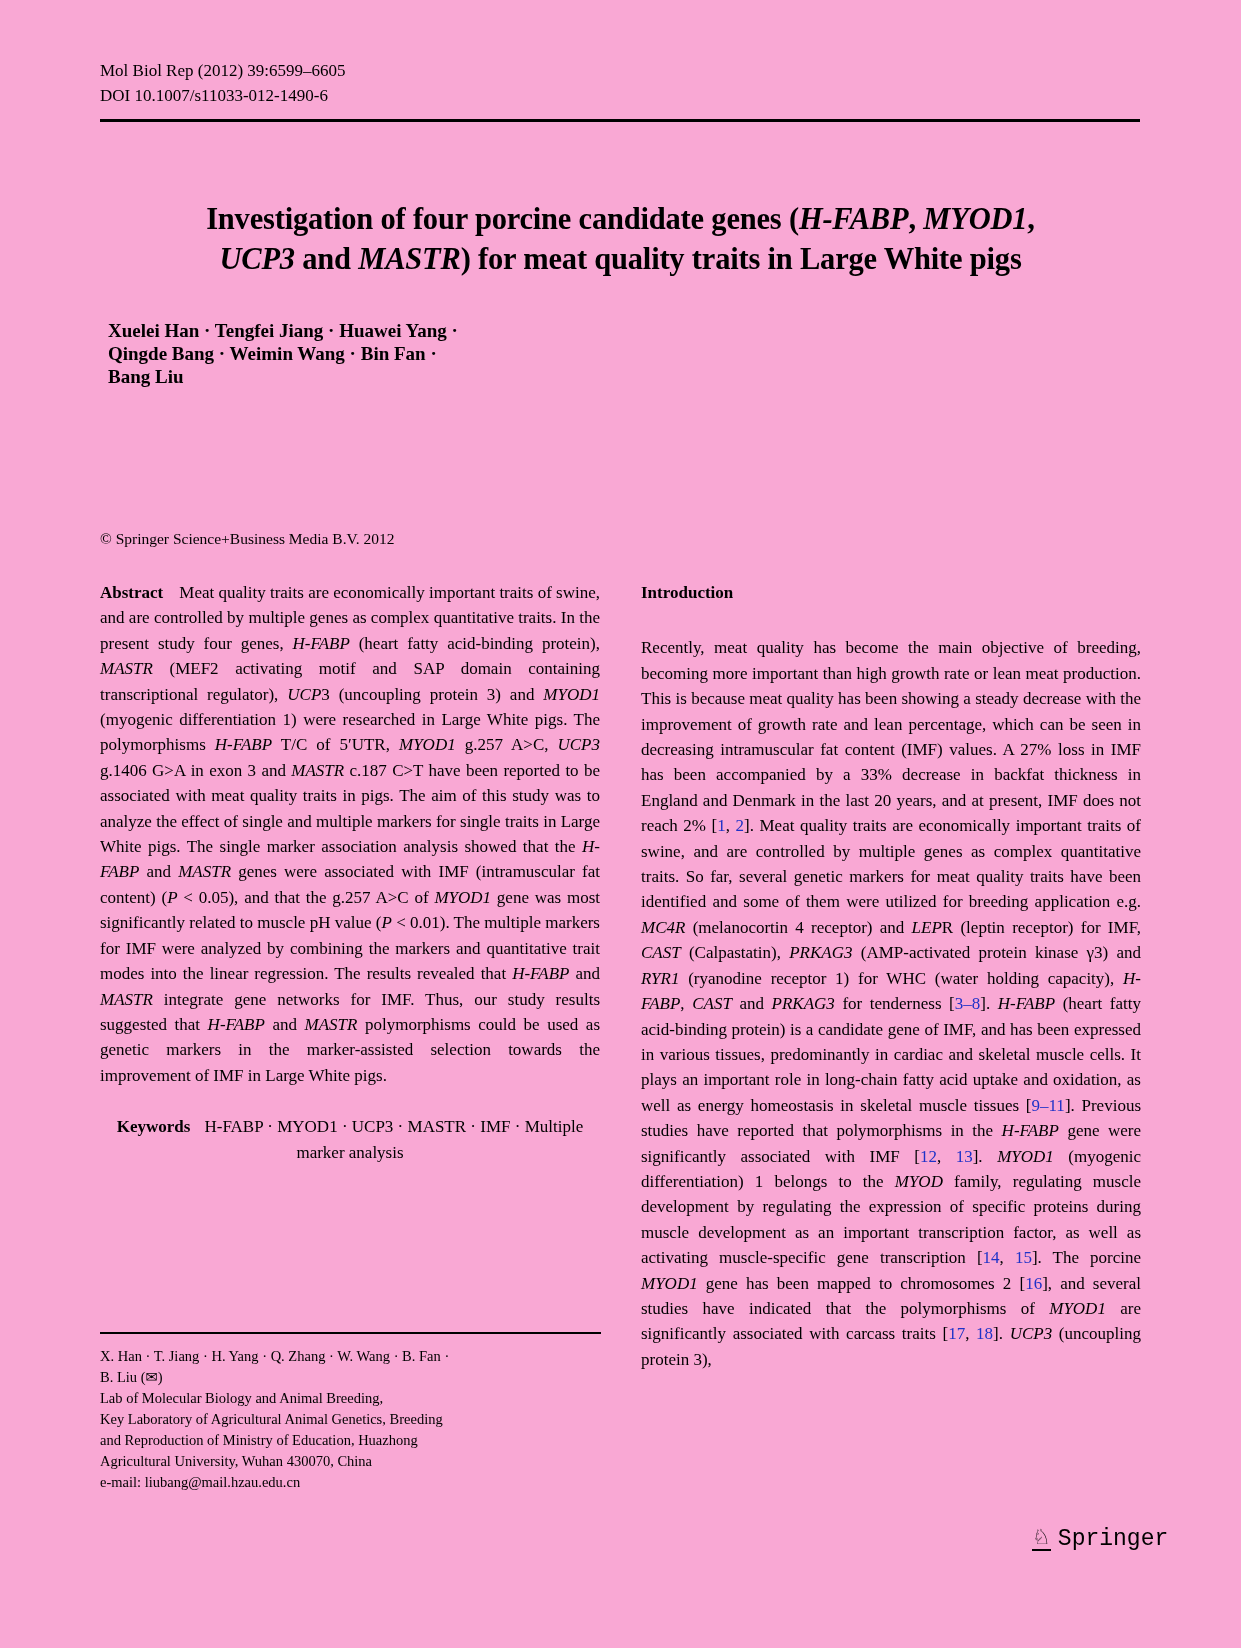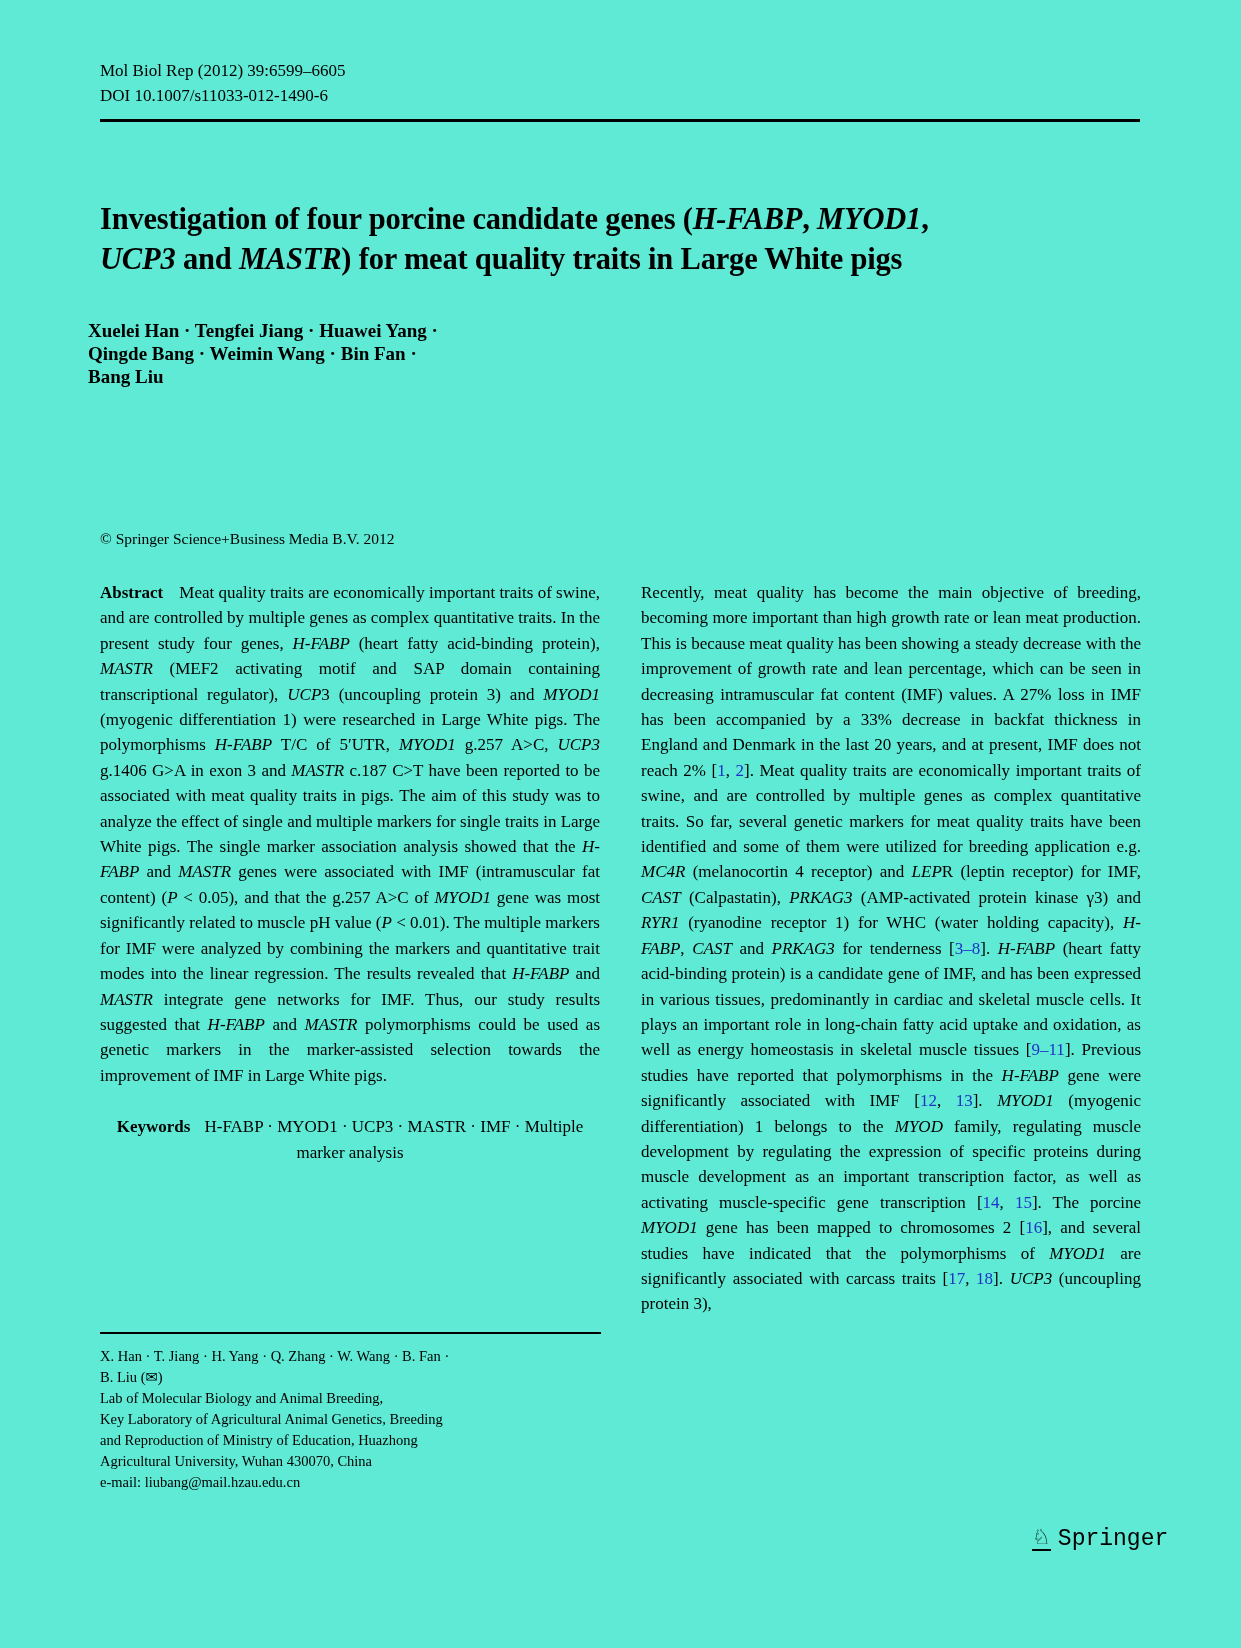--- a/index.html
+++ b/index.html
@@ -1,26 +1,26 @@
 <!DOCTYPE html>
 <html><head>
 <meta charset="utf-8">
 <style>
   html,body { margin:0; padding:0; background:#ffffff; }
   .page {
-    position:relative; width:1241px; height:1648px; background:#5eead4;
+    position:relative; width:1241px; height:1648px; background:#f9a8d4;
     font-family:"Liberation Serif", serif; color:#000000; overflow:hidden;
   }
   .journal-header { position:absolute; left:100px; top:58px; font-size:17px; line-height:25px; }
   .header-rule { position:absolute; left:100px; top:119px; width:1040px; height:3px; background:#000; }
   .paper-title {
     position:absolute; left:100px; top:199px; width:1041px;
-    font-size:30.5px; line-height:40px; font-weight:bold; letter-spacing:-0.2px;
+    font-size:30.5px; line-height:40px; font-weight:bold; letter-spacing:-0.2px;text-align:center;
   }
-  .authors { position:absolute; left:88px; top:319px; font-size:19px; line-height:23px; font-weight:bold; }
+  .authors { position:absolute; left:108px; top:319px; font-size:19px; line-height:23px; font-weight:bold; }
   .pub-dates { position:absolute; left:100px; top:501px; font-size:15.5px; line-height:25px; }
   .columns { position:absolute; left:100px; top:580px; width:1041px; display:flex; gap:41px; }
   .col { width:500px; font-size:17px; line-height:25.4px; text-align:justify; hyphens:none; }
   .abstract-label { font-weight:bold; padding-right:16px; }
   .keywords-para { margin-top:26px; text-align:center; }
   .keywords-label { font-weight:bold; padding-right:14px; }
   .section-heading { font-weight:bold; font-size:17px; line-height:25.4px; margin:0 0 30px 0; text-align:left; }
   .intro-para { margin:0; }
   .seg-i { font-style:italic; }
   .seg-r { color:#1e32c8; }
@@ -49,20 +49,21 @@
   <div class="authors"><span>Xuelei Han · Tengfei Jiang · Huawei Yang ·</span><br><span>Qingde Bang · Weimin Wang · Bin Fan ·</span><br><span>Bang Liu</span></div>
 
   <div class="pub-dates"><br><span>© Springer Science+Business Media B.V. 2012</span></div>
 
   <div class="columns">
     <div class="col">
       <p style="margin:0;"><span class="abstract-label">Abstract</span><span><span>Meat quality traits are economically important traits of swine, and are controlled by multiple genes as complex quantitative traits. In the present study four genes, </span><span class="seg-i">H-FABP</span><span> (heart fatty acid-binding protein), </span><span class="seg-i">MASTR</span><span> (MEF2 activating motif and SAP domain containing transcriptional regulator), </span><span class="seg-i">UCP</span><span>3 (uncoupling protein 3) and </span><span class="seg-i">MYOD1</span><span> (myogenic differentiation 1) were researched in Large White pigs. The polymorphisms </span><span class="seg-i">H-FABP</span><span> T/C of 5′UTR, </span><span class="seg-i">MYOD1</span><span> g.257 A&gt;C, </span><span class="seg-i">UCP3</span><span> g.1406 G&gt;A in exon 3 and </span><span class="seg-i">MASTR</span><span> c.187 C&gt;T have been reported to be associated with meat quality traits in pigs. The aim of this study was to analyze the effect of single and multiple markers for single traits in Large White pigs. The single marker association analysis showed that the </span><span class="seg-i">H-FABP</span><span> and </span><span class="seg-i">MASTR</span><span> genes were associated with IMF (intramuscular fat content) (</span><span class="seg-i">P</span><span> &lt; 0.05), and that the g.257 A&gt;C of </span><span class="seg-i">MYOD1</span><span> gene was most significantly related to muscle pH value (</span><span class="seg-i">P</span><span> &lt; 0.01). The multiple markers for IMF were analyzed by combining the markers and quantitative trait modes into the linear regression. The results revealed that </span><span class="seg-i">H-FABP</span><span> and </span><span class="seg-i">MASTR</span><span> integrate gene networks for IMF. Thus, our study results suggested that </span><span class="seg-i">H-FABP</span><span> and </span><span class="seg-i">MASTR</span><span> polymorphisms could be used as genetic markers in the marker-assisted selection towards the improvement of IMF in Large White pigs.</span></span></p>
       <p class="keywords-para"><span class="keywords-label">Keywords</span><span>H-FABP · MYOD1 · UCP3 · MASTR · IMF · Multiple marker analysis</span></p>
     </div>
     <div class="col">
+      <h2 class="section-heading">Introduction</h2>
       <p class="intro-para"><span>Recently, meat quality has become the main objective of breeding, becoming more important than high growth rate or lean meat production. This is because meat quality has been showing a steady decrease with the improvement of growth rate and lean percentage, which can be seen in decreasing intramuscular fat content (IMF) values. A 27% loss in IMF has been accompanied by a 33% decrease in backfat thickness in England and Denmark in the last 20 years, and at present, IMF does not reach 2% [</span><span class="seg-r">1</span><span>, </span><span class="seg-r">2</span><span>]. Meat quality traits are economically important traits of swine, and are controlled by multiple genes as complex quantitative traits. So far, several genetic markers for meat quality traits have been identified and some of them were utilized for breeding application e.g. </span><span class="seg-i">MC4R</span><span> (melanocortin 4 receptor) and </span><span class="seg-i">LEP</span><span>R (leptin receptor) for IMF, </span><span class="seg-i">CAST</span><span> (Calpastatin), </span><span class="seg-i">PRKAG3</span><span> (AMP-activated protein kinase γ3) and </span><span class="seg-i">RYR1</span><span> (ryanodine receptor 1) for WHC (water holding capacity), </span><span class="seg-i">H-FABP</span><span>, </span><span class="seg-i">CAST</span><span> and </span><span class="seg-i">PRKAG3</span><span> for tenderness [</span><span class="seg-r">3–8</span><span>]. </span><span class="seg-i">H-FABP</span><span> (heart fatty acid-binding protein) is a candidate gene of IMF, and has been expressed in various tissues, predominantly in cardiac and skeletal muscle cells. It plays an important role in long-chain fatty acid uptake and oxidation, as well as energy homeostasis in skeletal muscle tissues [</span><span class="seg-r">9–11</span><span>]. Previous studies have reported that polymorphisms in the </span><span class="seg-i">H-FABP</span><span> gene were significantly associated with IMF [</span><span class="seg-r">12</span><span>, </span><span class="seg-r">13</span><span>]. </span><span class="seg-i">MYOD1</span><span> (myogenic differentiation) 1 belongs to the </span><span class="seg-i">MYOD</span><span> family, regulating muscle development by regulating the expression of specific proteins during muscle development as an important transcription factor, as well as activating muscle-specific gene transcription [</span><span class="seg-r">14</span><span>, </span><span class="seg-r">15</span><span>]. The porcine </span><span class="seg-i">MYOD1</span><span> gene has been mapped to chromosomes 2 [</span><span class="seg-r">16</span><span>], and several studies have indicated that the polymorphisms of </span><span class="seg-i">MYOD1</span><span> are significantly associated with carcass traits [</span><span class="seg-r">17</span><span>, </span><span class="seg-r">18</span><span>]. </span><span class="seg-i">UCP3</span><span> (uncoupling protein 3),</span></p>
     </div>
   </div>
 
   <div class="footnote">
     <div class="footnote-rule"></div>
     <div><span>X. Han · T. Jiang · H. Yang · Q. Zhang · W. Wang · B. Fan ·</span><br><span>B. Liu (✉)</span><br><span>Lab of Molecular Biology and Animal Breeding,</span><br><span>Key Laboratory of Agricultural Animal Genetics, Breeding</span><br><span>and Reproduction of Ministry of Education, Huazhong</span><br><span>Agricultural University, Wuhan 430070, China</span><br><span>e-mail: liubang@mail.hzau.edu.cn</span></div>
   </div>
 
   <div class="springer-logo">

